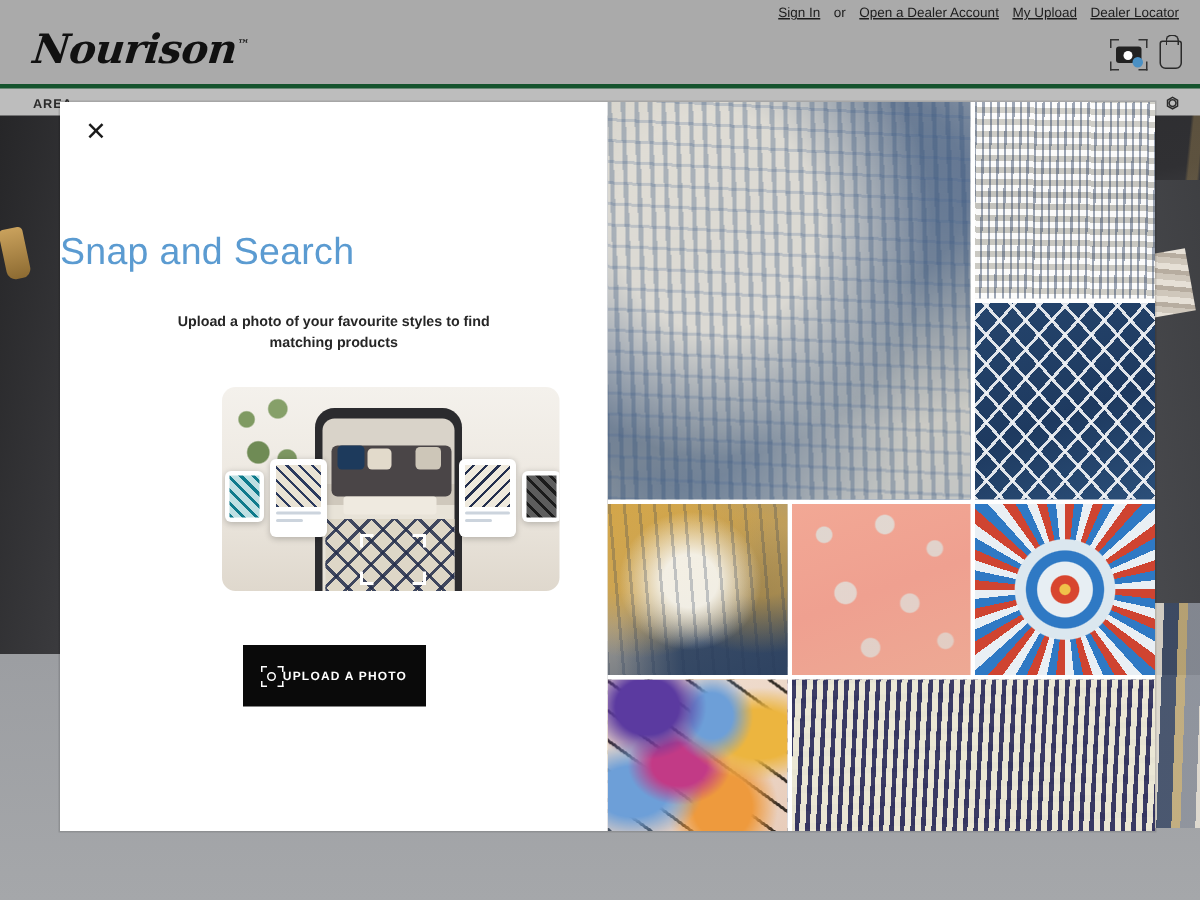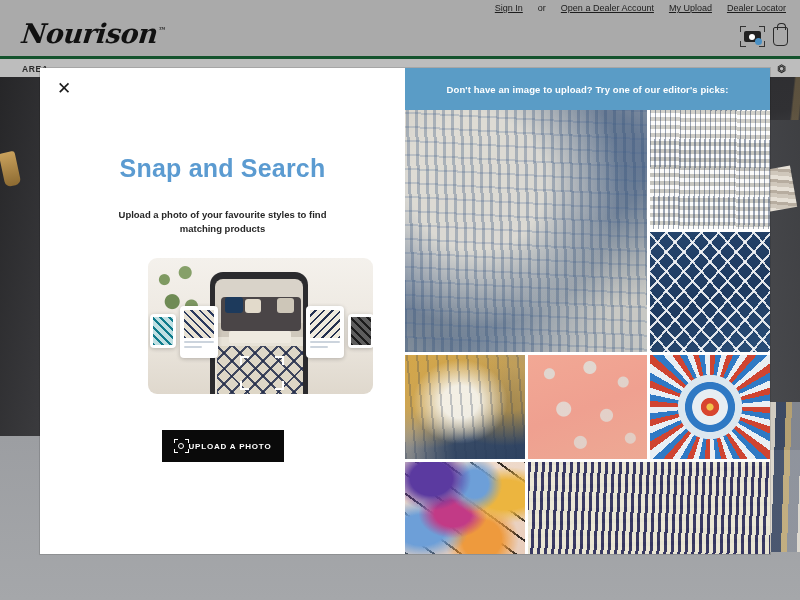--- a/index.html
+++ b/index.html
@@ -53,21 +53,21 @@
     opacity: .85;
   }
 
   
   .topbar {
     position: absolute; left: 0; top: 0; width: 800px; height: 56px;
     background: #aaaaaa;
   }
   .acct-links {
     position: absolute; right: 14px; top: 0; height: 16px;
-    display: flex; align-items: center; gap: 15px;
+    display: flex; align-items: center; gap: 9px;
     font-size: 9px; color: #1d1d1d;
   }
   .acct-links a { color: #1d1d1d; text-decoration: underline; white-space: nowrap; }
   .acct-links .or { text-decoration: none; }
 
   .brand {
     position: absolute; left: 22px; top: 18px;
     font-family: "DejaVu Serif", serif;
     font-style: italic; font-weight: 700;
     font-size: 27px; color: #111; letter-spacing: -.5px;
@@ -153,22 +153,22 @@
   }
   .close-btn {
     position: absolute; left: 12px; top: 8px;
     width: 24px; height: 24px;
     display: flex; align-items: center; justify-content: center;
     font-size: 17px; color: #1a1a1a; line-height: 1;
     cursor: pointer; font-family: "DejaVu Sans", sans-serif;
   }
   .modal-title {
     position: absolute; top: 86px; left: 0; width: 100%;
-    text-align: center;
-    font-size: 25px; color: #5b9bd1; font-weight: 700;
+    text-align: left;
+    font-size: 25px; color: #5b9bd1; font-weight: 400;
     letter-spacing: .2px;
   }
   .modal-sub {
     position: absolute; top: 140px; left: 50%; transform: translateX(-50%);
     width: 215px; text-align: center;
     font-size: 9.5px; font-weight: 700; color: #262626; line-height: 1.45;
   }
 
   
   .illus {
@@ -232,21 +232,21 @@
   .sc3 { left:158px; top:48px; width:38px; height:52px; }
   .sc3 .sw { height:28px; background: repeating-linear-gradient(-45deg,#24304f 0 1.5px,#efeade 1.5px 6px); }
   .sc4 { left:200px; top:56px; width:26px; height:34px; padding:3px; }
   .sc4 .sw { background: repeating-linear-gradient(45deg,#1b1b1b 0 2px,#5d5d5d 2px 6px); }
   .sline { height:2px; background:#ccd4dd; margin-top:3px; border-radius:1px; }
   .sline.short { width:60%; }
 
   .upload-btn {
     position: absolute; left: 50%; transform: translateX(-50%);
     top: 362px;
-    width: 122px; height: 32px; background: #0a0a0a;
+    width: 122px; height: 41px; background: #0a0a0a;
     display: flex; align-items: center; justify-content: center; 
     cursor: pointer;
   }
   .upload-btn .lbl { color:#fff; font-size:8px; font-weight:700; letter-spacing:.8px; }
   .ubicon { position:relative; width:15px; height:14px; }
   .ubicon i { position:absolute; width:4px; height:4px; border:1.3px solid #fff; }
   .ubicon i.a{left:0;top:0;border-right:0;border-bottom:0;}
   .ubicon i.b{right:0;top:0;border-left:0;border-bottom:0;}
   .ubicon i.c{left:0;bottom:0;border-right:0;border-top:0;}
   .ubicon i.d{right:0;bottom:0;border-left:0;border-top:0;}
@@ -447,21 +447,20 @@
           <i class="b"></i>
           <i class="c"></i>
           <i class="d"></i>
         <span class="lens"></span>
       </span>
       <span class="lbl">UPLOAD A PHOTO</span>
     </div>
   </div>
 
   <div class="modal-right">
-    <div class="picks-banner">Don't have an image to upload? Try one of our editor's picks:</div>
     <div class="picks-grid">
       <div class="pick p1 t-abstract-blue"></div>
       <div class="pick p2 t-stripe-ivory"></div>
       <div class="pick p3 t-trellis-navy"></div>
       <div class="pick p4 t-gold-abstract"></div>
       <div class="pick p5 t-blush-floral"></div>
       <div class="pick p6 t-medallion"></div>
       <div class="pick p7 t-swirl-bright"></div>
       <div class="pick p8 t-ikat-navy"></div>
     </div>

